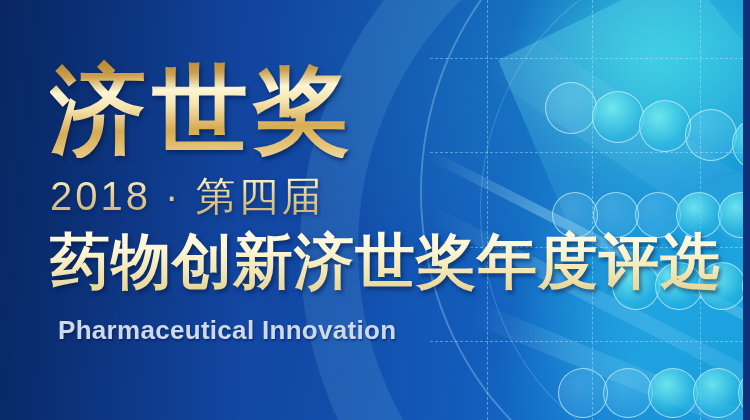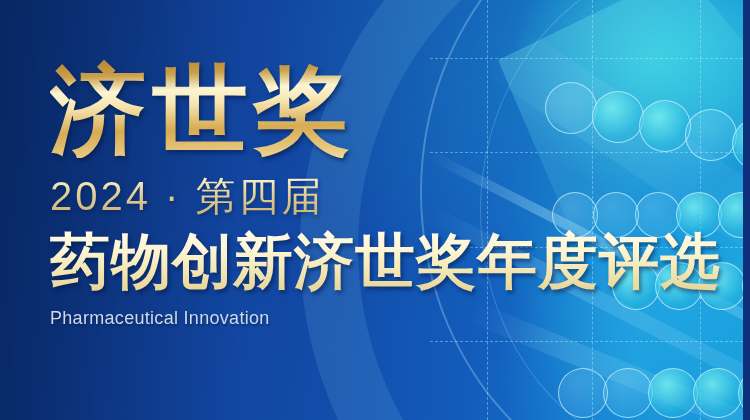--- a/index.html
+++ b/index.html
@@ -131,28 +131,29 @@
     letter-spacing:1px;
     line-height:1.05;
     white-space:nowrap;
     background:linear-gradient(180deg,#fffef6 0%,#fdf5d2 45%,#f3e6b2 72%,#e6d396 100%);
     -webkit-background-clip:text;background-clip:text;
     color:transparent;-webkit-text-fill-color:transparent;
     filter:drop-shadow(2px 3px 2px rgba(3,22,66,.55));
   }
 
   .title-en{
-    margin:0;
+    margin:8px;
     padding-top:16px;
-    font-size:18px;
+    font-size:26px;
     letter-spacing:.3px;
     line-height:1;
     color:#cfd9ea;
     white-space:nowrap;
     text-shadow:1px 2px 2px rgba(3,22,66,.45);
+    font-weight:bold;
   }
 </style>
 </head>
 <body>
 
 <div class="banner">
 
   <div class="bg-layer">
 
     <div class="glow-tr"></div>
@@ -207,18 +208,18 @@
           <div class="bead fill" style="width: 50px; height: 50px; margin-left: -5px; transform: translateY(0px);"></div>
           <div class="bead fill" style="width: 50px; height: 50px; margin-left: -5px; transform: translateY(0px);"></div>
         </div>
       </div>
 
     <div class="vignette-l"></div>
   </div>
 
   <div class="content">
     <h1 class="title-main">济世奖</h1>
-    <p class="title-year">2024 · 第四届</p>
+    <p class="title-year">2018 · 第四届</p>
     <p class="title-sub">药物创新济世奖年度评选</p>
     <p class="title-en">Pharmaceutical Innovation</p>
   </div>
 
 </div>
 
 </body></html>

